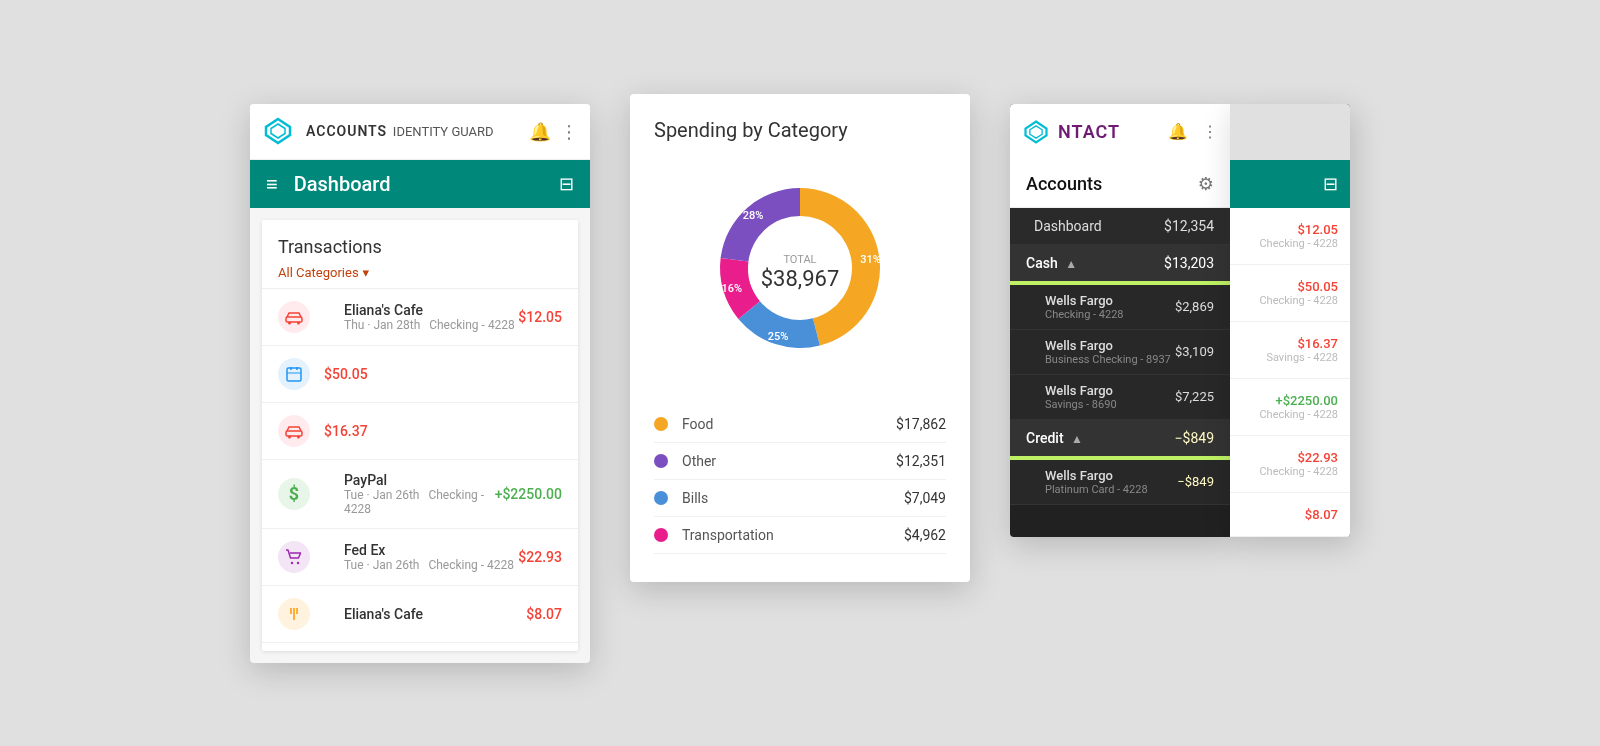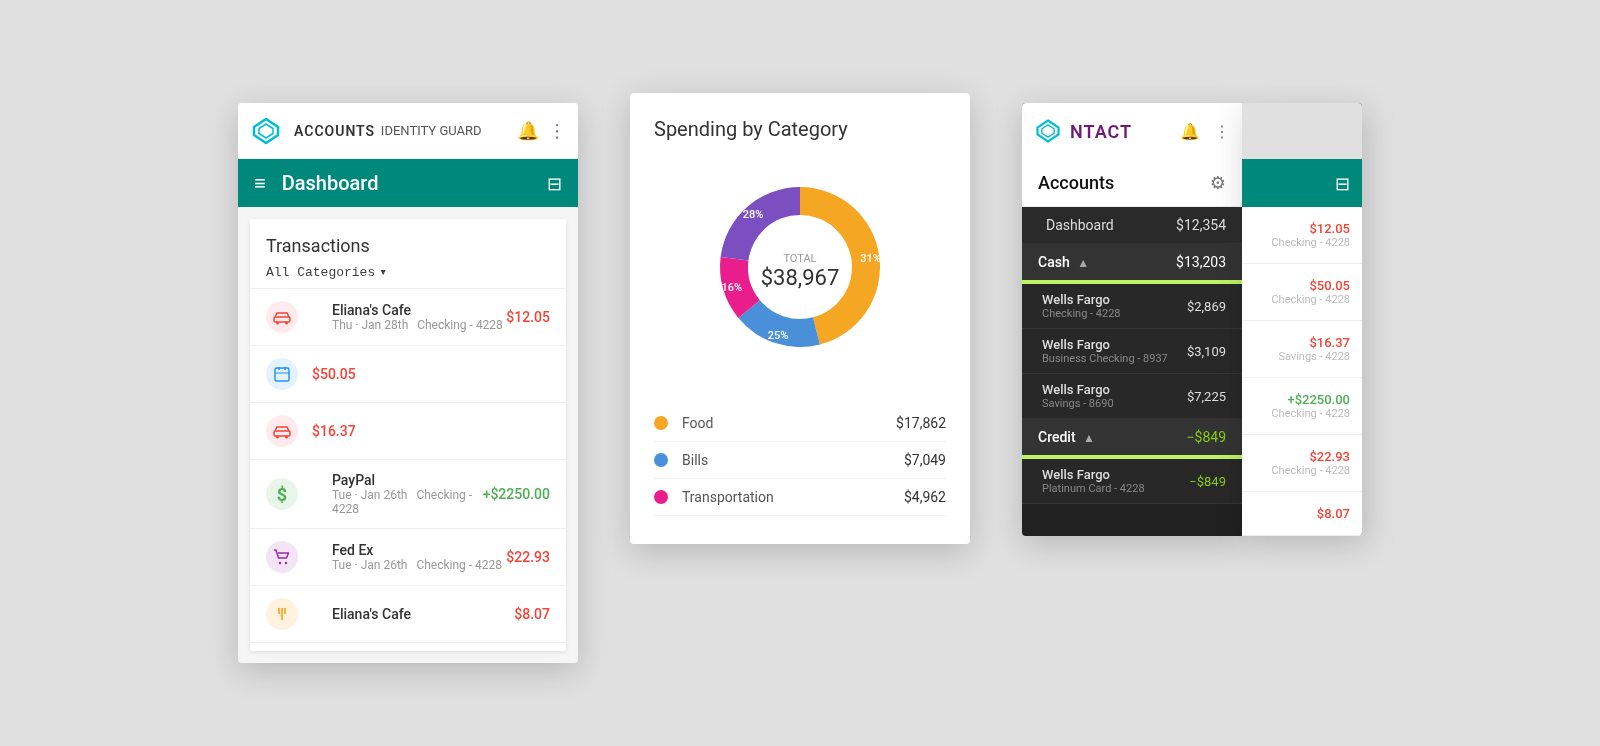--- a/index.html
+++ b/index.html
@@ -8,21 +8,21 @@
       display: flex;
       justify-content: center;
       align-items: center;
       width: 1600px;
       height: 746px;
       font-family: 'Roboto', Arial, sans-serif;
       overflow: hidden;
     }
     .screens-container {
       display: flex;
-      gap: 52px;
+      gap: 40px;
       align-items: flex-start;
       padding: 40px;
       position: relative;
     }
 
     
     .screen1 {
       width: 340px;
       background: #f5f5f5;
       border-radius: 4px;
@@ -98,23 +98,22 @@
     .transactions-title {
       font-size: 18px;
       font-weight: 400;
       color: #333;
       margin-bottom: 8px;
     }
     .categories-filter {
       display: flex;
       align-items: center;
       font-size: 13px;
-      color: #404040;
+      color: #c2410c;
       cursor: pointer;
-      font-family: Liberation Mono, monospace;
     }
     .categories-filter span { margin-right: 4px; }
     .transaction-item {
       display: flex;
       align-items: center;
       padding: 12px 16px;
       border-bottom: 1px solid #f0f0f0;
     }
     .transaction-icon {
       width: 32px;
@@ -258,25 +257,25 @@
       color: #fff;
       font-weight: 400;
     }
     .account-row {
       display: flex;
       align-items: center;
       padding: 8px 16px 8px 20px;
       border-bottom: 1px solid #333;
       background: #282828;
     }
-    .account-row-left { flex: 1; }
+    .account-row-left { flex: 1; margin-left: 15px; }
     .account-row-name { font-size: 13px; color: #ddd; font-weight: 500; }
     .account-row-sub { font-size: 11px; color: #888; }
     .account-row-amount { font-size: 13px; color: #ddd; }
-    .credit-amount { color: #84cc16; }
+    .credit-amount { color: #fef9c3; }
     .dashboard-row {
       display: flex;
       align-items: center;
       padding: 10px 16px;
       background: #2a2a2a;
       border-bottom: 1px solid #333;
     }
     .dashboard-row-label { font-size: 14px; color: #ddd; flex: 1; }
     .dashboard-row-amount { font-size: 14px; color: #ddd; }
     .teal-bar {
@@ -457,20 +456,25 @@
       </svg>
     </div>
     <div class="legend-container">
       <div id="legend-rows">
           <div class="legend-item">
     <div class="legend-dot" style="background:#F5A623"></div>
     <span class="legend-label">Food</span>
     <span class="legend-value">$17,862</span>
   </div>
           <div class="legend-item">
+    <div class="legend-dot" style="background:#7B4FBF"></div>
+    <span class="legend-label">Other</span>
+    <span class="legend-value">$12,351</span>
+  </div>
+          <div class="legend-item">
     <div class="legend-dot" style="background:#4A90D9"></div>
     <span class="legend-label">Bills</span>
     <span class="legend-value">$7,049</span>
   </div>
           <div class="legend-item">
     <div class="legend-dot" style="background:#E91E8C"></div>
     <span class="legend-label">Transportation</span>
     <span class="legend-value">$4,962</span>
   </div>
         </div>

